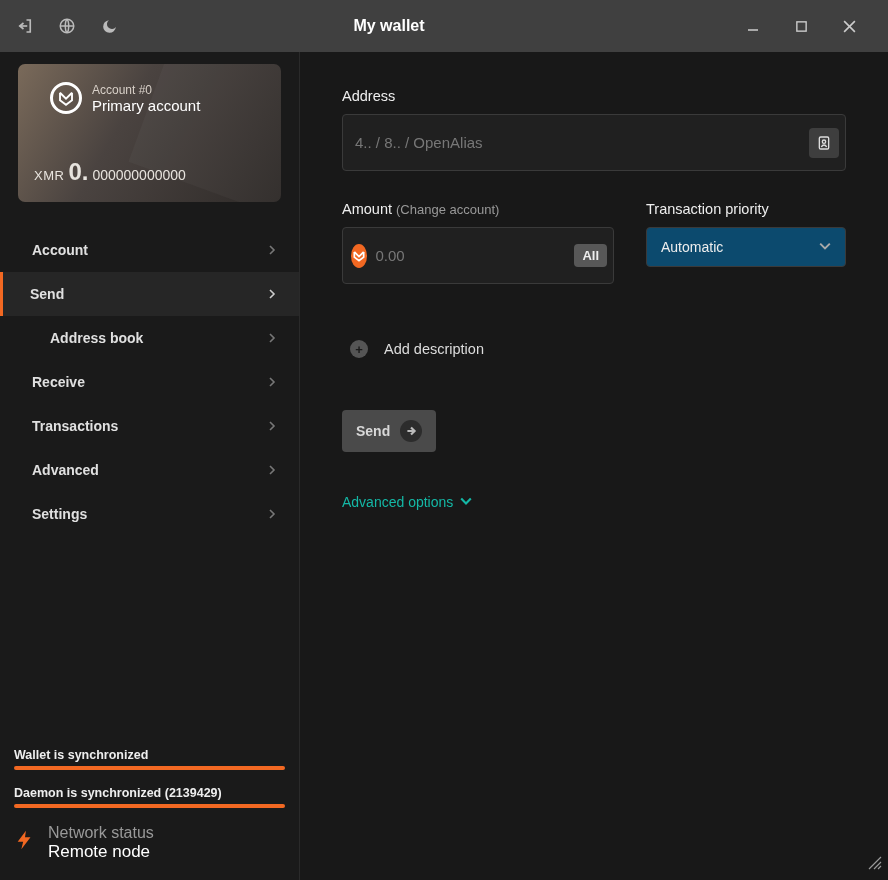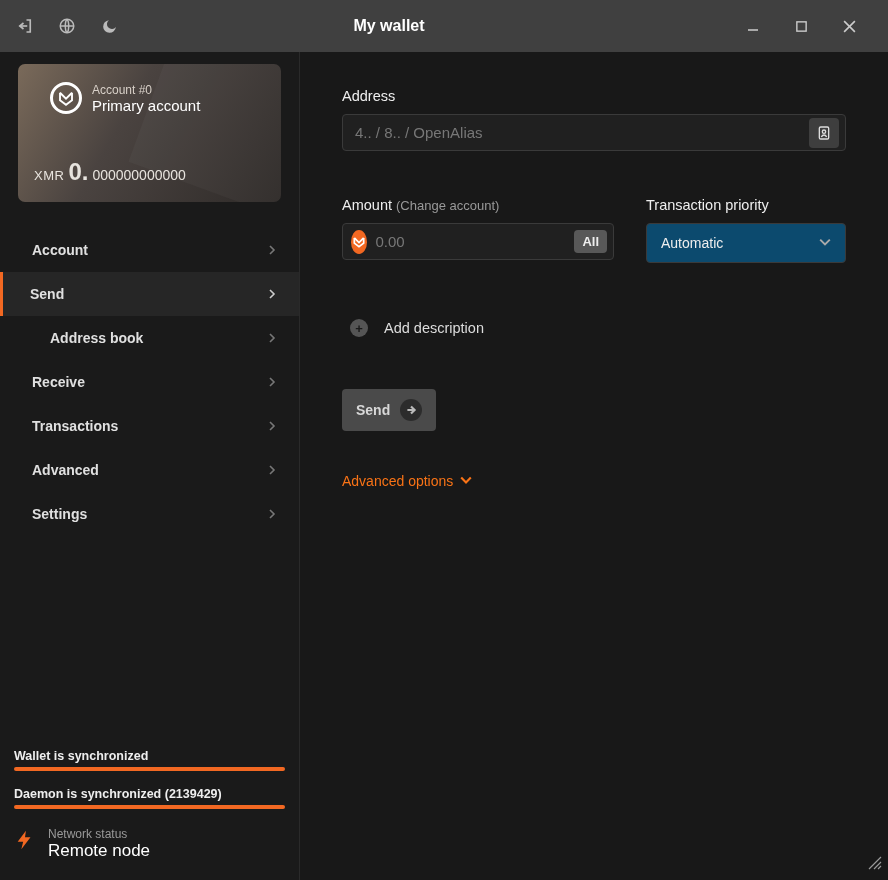--- a/index.html
+++ b/index.html
@@ -93,47 +93,47 @@
   padding-left: 27px;
 }
 .chevron { color: #777; }
 
 
 .status-footer { margin-top: auto; padding: 12px 14px 18px 14px; font-size: 12.5px; }
 .sync-label { font-weight: 700; color: #eee; margin-bottom: 4px; font-size: 12.5px;}
 .sync-bar { height: 4px; background: #f26822; border-radius: 2px; margin-bottom: 16px; }
 .net-row { display: flex; gap: 12px; align-items: center; margin-top: 6px;}
 .bolt { color: #f26822; font-size: 28px; }
-.net-label { font-size: 12px; color: #999; }
+.net-label { font-size: 16px; color: #999; }
 .net-value { font-size: 17px; color: #fff; font-weight: 500;}
 
 
 .field-label { font-size: 14.5px; color: #eee; margin-bottom: 10px; }
 .input-row {
   display: flex; align-items: center;
   background: #202020;
   border: 1px solid #3a3a3a;
   border-radius: 4px;
-  height: 37px;
+  height: 57px;
   padding: 0 6px 0 12px;
 }
 .input-row input {
   flex: 1; background: transparent; border: none; outline: none;
   color: #ccc; font-size: 15px;
 }
 .input-row input::placeholder { color: #777; }
 .end-btn {
   background: #3e3e3e; border-radius: 4px; width: 30px; height: 30px;
   display: flex; align-items: center; justify-content: center; color: #ddd;
 }
 .all-btn {
   background: #585858; border-radius: 4px; padding: 4px 8px;
   font-size: 13px; font-weight: 700; color: #eee;
 }
-.row-2 { display: flex; gap: 32px; margin-top: 46px; }
+.row-2 { display: flex; gap: 32px; margin-top: 30px; }
 .col-amount { width: 272px; }
 .col-priority { flex: 1; max-width: 200px; }
 .amount-label-extra { color: #999; font-weight: 400; font-size: 13px; }
 .monero-sm {
   width: 24px; height: 24px; border-radius: 50%;
   background: #f26822;
   display:flex; align-items:center; justify-content:center;
   margin-right: 8px;
 }
 .monero-sm svg { display:block; }
@@ -152,21 +152,21 @@
 .plus-circle { width: 18px; height: 18px; border-radius: 50%; background: #555; color: #1a1a1a; display:flex; align-items:center; justify-content:center; font-weight:900; font-size:13px;}
 
 .send-btn {
   margin-top: 52px;
   background: #4a4a4a; color: #d8d8d8; border-radius: 4px;
   padding: 10px 14px; display:inline-flex; gap:10px; align-items:center;
   font-weight: 700; font-size: 14px;
 }
 .send-arrow { width:22px; height:22px; border-radius:50%; background:#2c2c2c; display:flex; align-items:center; justify-content:center; color:#bbb;}
 
-.adv-opt { margin-top: 42px; font-size: 14px; color: #f97316; display:flex; gap:7px; align-items:center;}
+.adv-opt { margin-top: 42px; font-size: 14px; color: #14b8a6; display:flex; gap:7px; align-items:center;}
 
 .resize-grip {
   position: absolute; right: 6px; bottom: 6px; color: #999;
 }
 </style>
 </head>
 <body>
 
 <div class="titlebar">
   <div class="titlebar-left">

